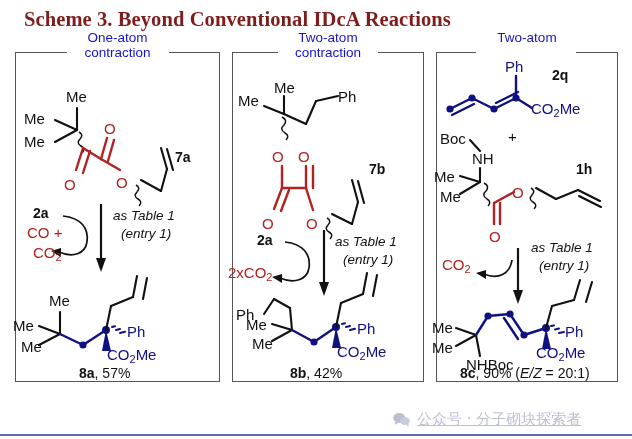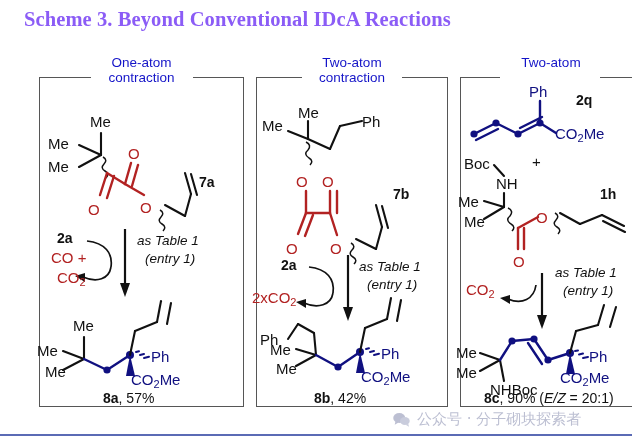--- a/index.html
+++ b/index.html
@@ -4,24 +4,24 @@
 <style>
   html,body{margin:0;padding:0;}
   body{
     width:632px;height:439px;background:#ffffff;
     font-family:"Liberation Sans", sans-serif;
     position:relative;overflow:hidden;
   }
   #title{
     position:absolute;left:24px;top:8px;
     font-family:"Liberation Serif", serif;
-    font-size:20.5px;font-weight:bold;color:#8b5cf6;
+    font-size:20.5px;font-weight:bold;color:#7f1d1d;
     letter-spacing:.1px;white-space:nowrap;
   }
-  .panel{position:absolute;top:77px;height:330px;margin-left:24px;}
+  .panel{position:absolute;top:52px;height:330px;}
   .panel .box{
     position:absolute;left:0;top:0;right:0;bottom:0;
     border:1.4px solid #565656;background:transparent;
   }
   .panel .notch{
     position:absolute;top:-2px;height:5px;background:#ffffff;
   }
   .heading{
     position:absolute;top:-22px;left:0;width:100%;
     text-align:center;color:#1414c8;
@@ -46,20 +46,21 @@
   .dotB{fill:#101080;}
   .wavy{stroke:#111111;stroke-width:1.5;fill:none;}
   .arrow{stroke:#111111;stroke-width:2.2;fill:none;}
   .curve{stroke:#111111;stroke-width:1.7;fill:none;}
   #watermark{
     position:absolute;left:392px;top:410px;
     display:flex;align-items:center;gap:6px;
     color:#b9bcd0;font-size:15px;
     font-family:"DejaVu Sans", sans-serif;
     opacity:.95;
+    text-decoration:underline;
   }
   #wm-icon{width:19px;height:15px;display:block;}
   #footer-rule{
     position:absolute;left:0;right:0;top:434px;height:2px;background:#5b6bb5;
   }
 </style>
 </head>
 <body>
 
 <div id="title">Scheme 3. Beyond Conventional IDcA Reactions</div>

